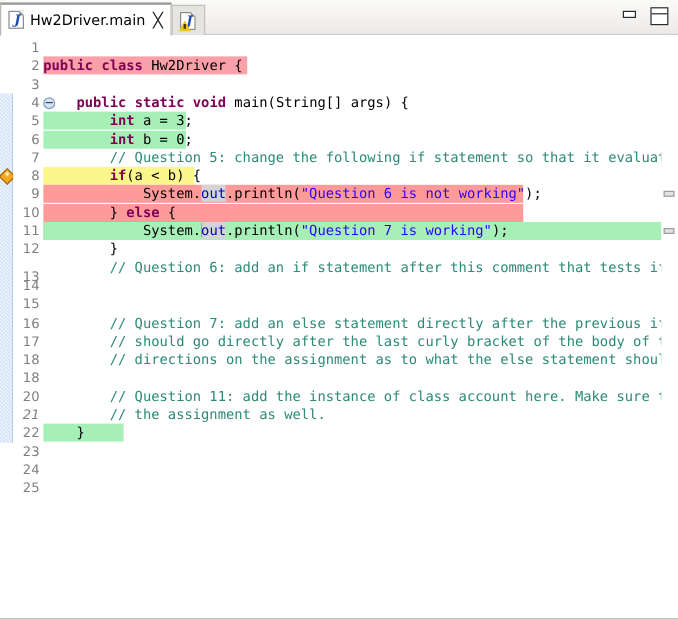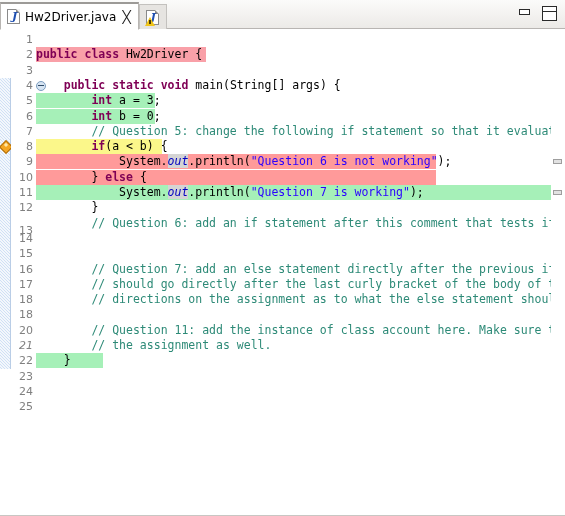--- a/index.html
+++ b/index.html
@@ -138,21 +138,21 @@
   .hl{position:absolute;height:15px;left:0;}
   .codeline{
     position:absolute;left:0;white-space:pre;
     font-family:"DejaVu Sans Mono","Liberation Mono",monospace;
     font-size:11.5px;line-height:15px;color:#000000;
     letter-spacing:0px;
   }
   .kw{color:#7f0055;font-weight:bold;}
   .cmt{color:#2d8a77;}
   .str{color:#2a00ff;}
-  .fld{color:#0000c0;font-style:italic;margin-top:28px;}
+  .fld{color:#0000c0;margin-top:28px;}
   .fld-hl{background:#d4d4d4;}
   .caret{
     display:inline-block;width:0;border-left:1px solid #000;height:12px;
     vertical-align:-2px;margin-right:-1px;
   }
 
   
   .ovruler{
     position:absolute;right:0;top:0;width:14px;height:487px;background:#ffffff;
   }
@@ -171,21 +171,21 @@
 
   <div class="tabbar">
     <div class="tabfill"></div>
 
     <div class="tabs" style="z-index:2;">
 
       <div class="tab active">
         <span class="jicon">
           <span class="jletter">J</span>
         </span>
-        <span>Hw2Driver.java</span>
+        <span>Hw2Driver.main</span>
         <span class="closex">╳</span>
       </div>
 
       <div class="tab inactive">
         <span class="jicon">
           <span class="jletter">J</span>
           <span class="warnbadge"></span>
         </span>
       </div>
 

